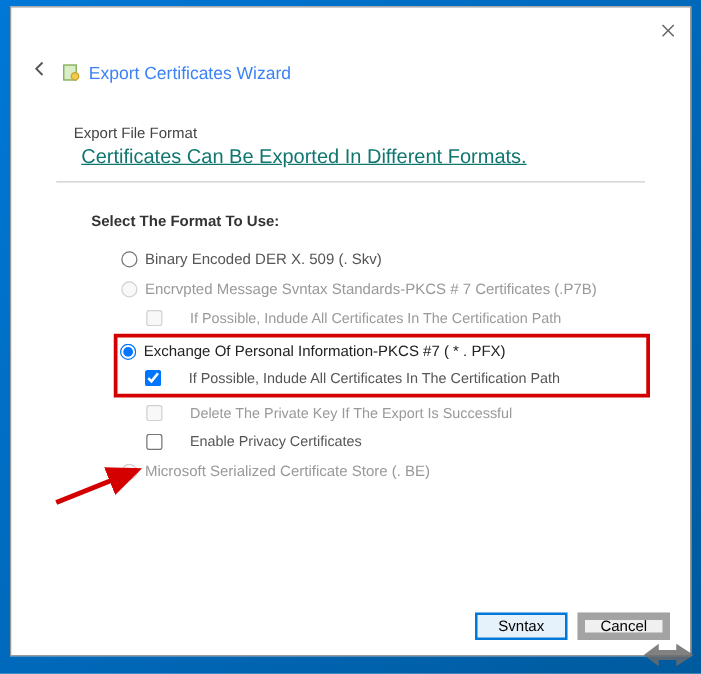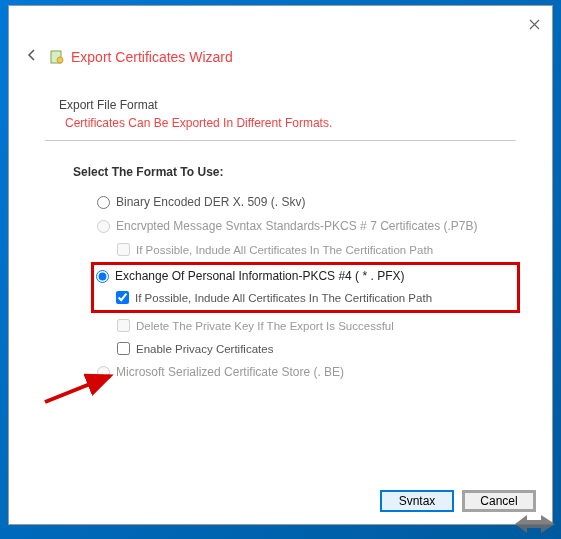--- a/index.html
+++ b/index.html
@@ -56,37 +56,38 @@
       cursor: pointer;
       padding: 2px 4px;
     }
     .wiz-icon {
       width: 16px;
       height: 16px;
       display: inline-block;
     }
     .wiz-title {
       font-size: 14px;
-      color: #ef4444;
+      color: #3b82f6;
     }
     .content {
       flex: 1;
       padding: 22px 36px 10px 36px;
       overflow: hidden;
     }
     .section-title {
       font-size: 12px;
       font-weight: 400;
       color: #444;
       margin-left: 14px;
     }
     .section-sub {
-      font-size: 12px;
-      color: #ef4444;
+      font-size: 16px;
+      color: #0f766e;
       margin: 4px 0 10px 20px;
+      text-decoration: underline;
     }
     .hr {
       border: none;
       border-top: 1px solid #ccc;
       margin: 6px 0 24px 0;
     }
     .instruction {
       font-size: 12px;
       font-weight: 600;
       color: #333;
@@ -102,21 +103,21 @@
       margin-bottom: 10px;
       font-size: 12px;
       color: #555;
     }
     .option-row.sel {
       color: #222;
     }
     .sub-row {
       display: flex;
       align-items: flex-end;
-      gap: 6px;
+      gap: 22px;
       margin: 0 0 10px 20px;
       font-size: 11.5px;
       color: #555;
     }
     .sub-row.disabled {
       color: #999;
     }
     input[type="radio"], input[type="checkbox"] {
       width: 13px;
       height: 13px;
@@ -136,21 +137,21 @@
     }
     .footer {
       display: flex;
       justify-content: flex-end;
       gap: 8px;
       padding: 12px 16px;
     }
     .btn {
       min-width: 74px;
       height: 22px;
-      border: 3px solid #a3a3a3;
+      border: 6px solid #a3a3a3;
       background: #f0f0f0;
       font-size: 12px;
       cursor: pointer;
       display: flex;
       align-items: center;
       justify-content: center;
     }
     .btn.primary {
       border: 2px solid #0078d7;
       background: #e5f1fb;
@@ -208,21 +209,21 @@
         <span>Encrvpted Message Svntax Standards-PKCS # 7 Certificates (.P7B)</span>
       </label>
       <label class="sub-row disabled">
         <input type="checkbox" disabled="" style="">
         <span>If Possible, Indude All Certificates In The Certification Path</span>
       </label>
 
       <div class="red-box">
         <label class="option-row sel" style="margin-bottom:8px;">
           <input type="radio" name="fmt" checked="" style="">
-          <span>Exchange Of Personal Information-PKCS #4 ( * . PFX)</span>
+          <span>Exchange Of Personal Information-PKCS #7 ( * . PFX)</span>
         </label>
         <label class="sub-row" style="margin-bottom:2px;">
           <input type="checkbox" checked="" style="">
           <span>If Possible, Indude All Certificates In The Certification Path</span>
         </label>
       </div>
 
       <label class="sub-row disabled">
         <input type="checkbox" disabled="" style="">
         <span>Delete The Private Key If The Export Is Successful</span>

